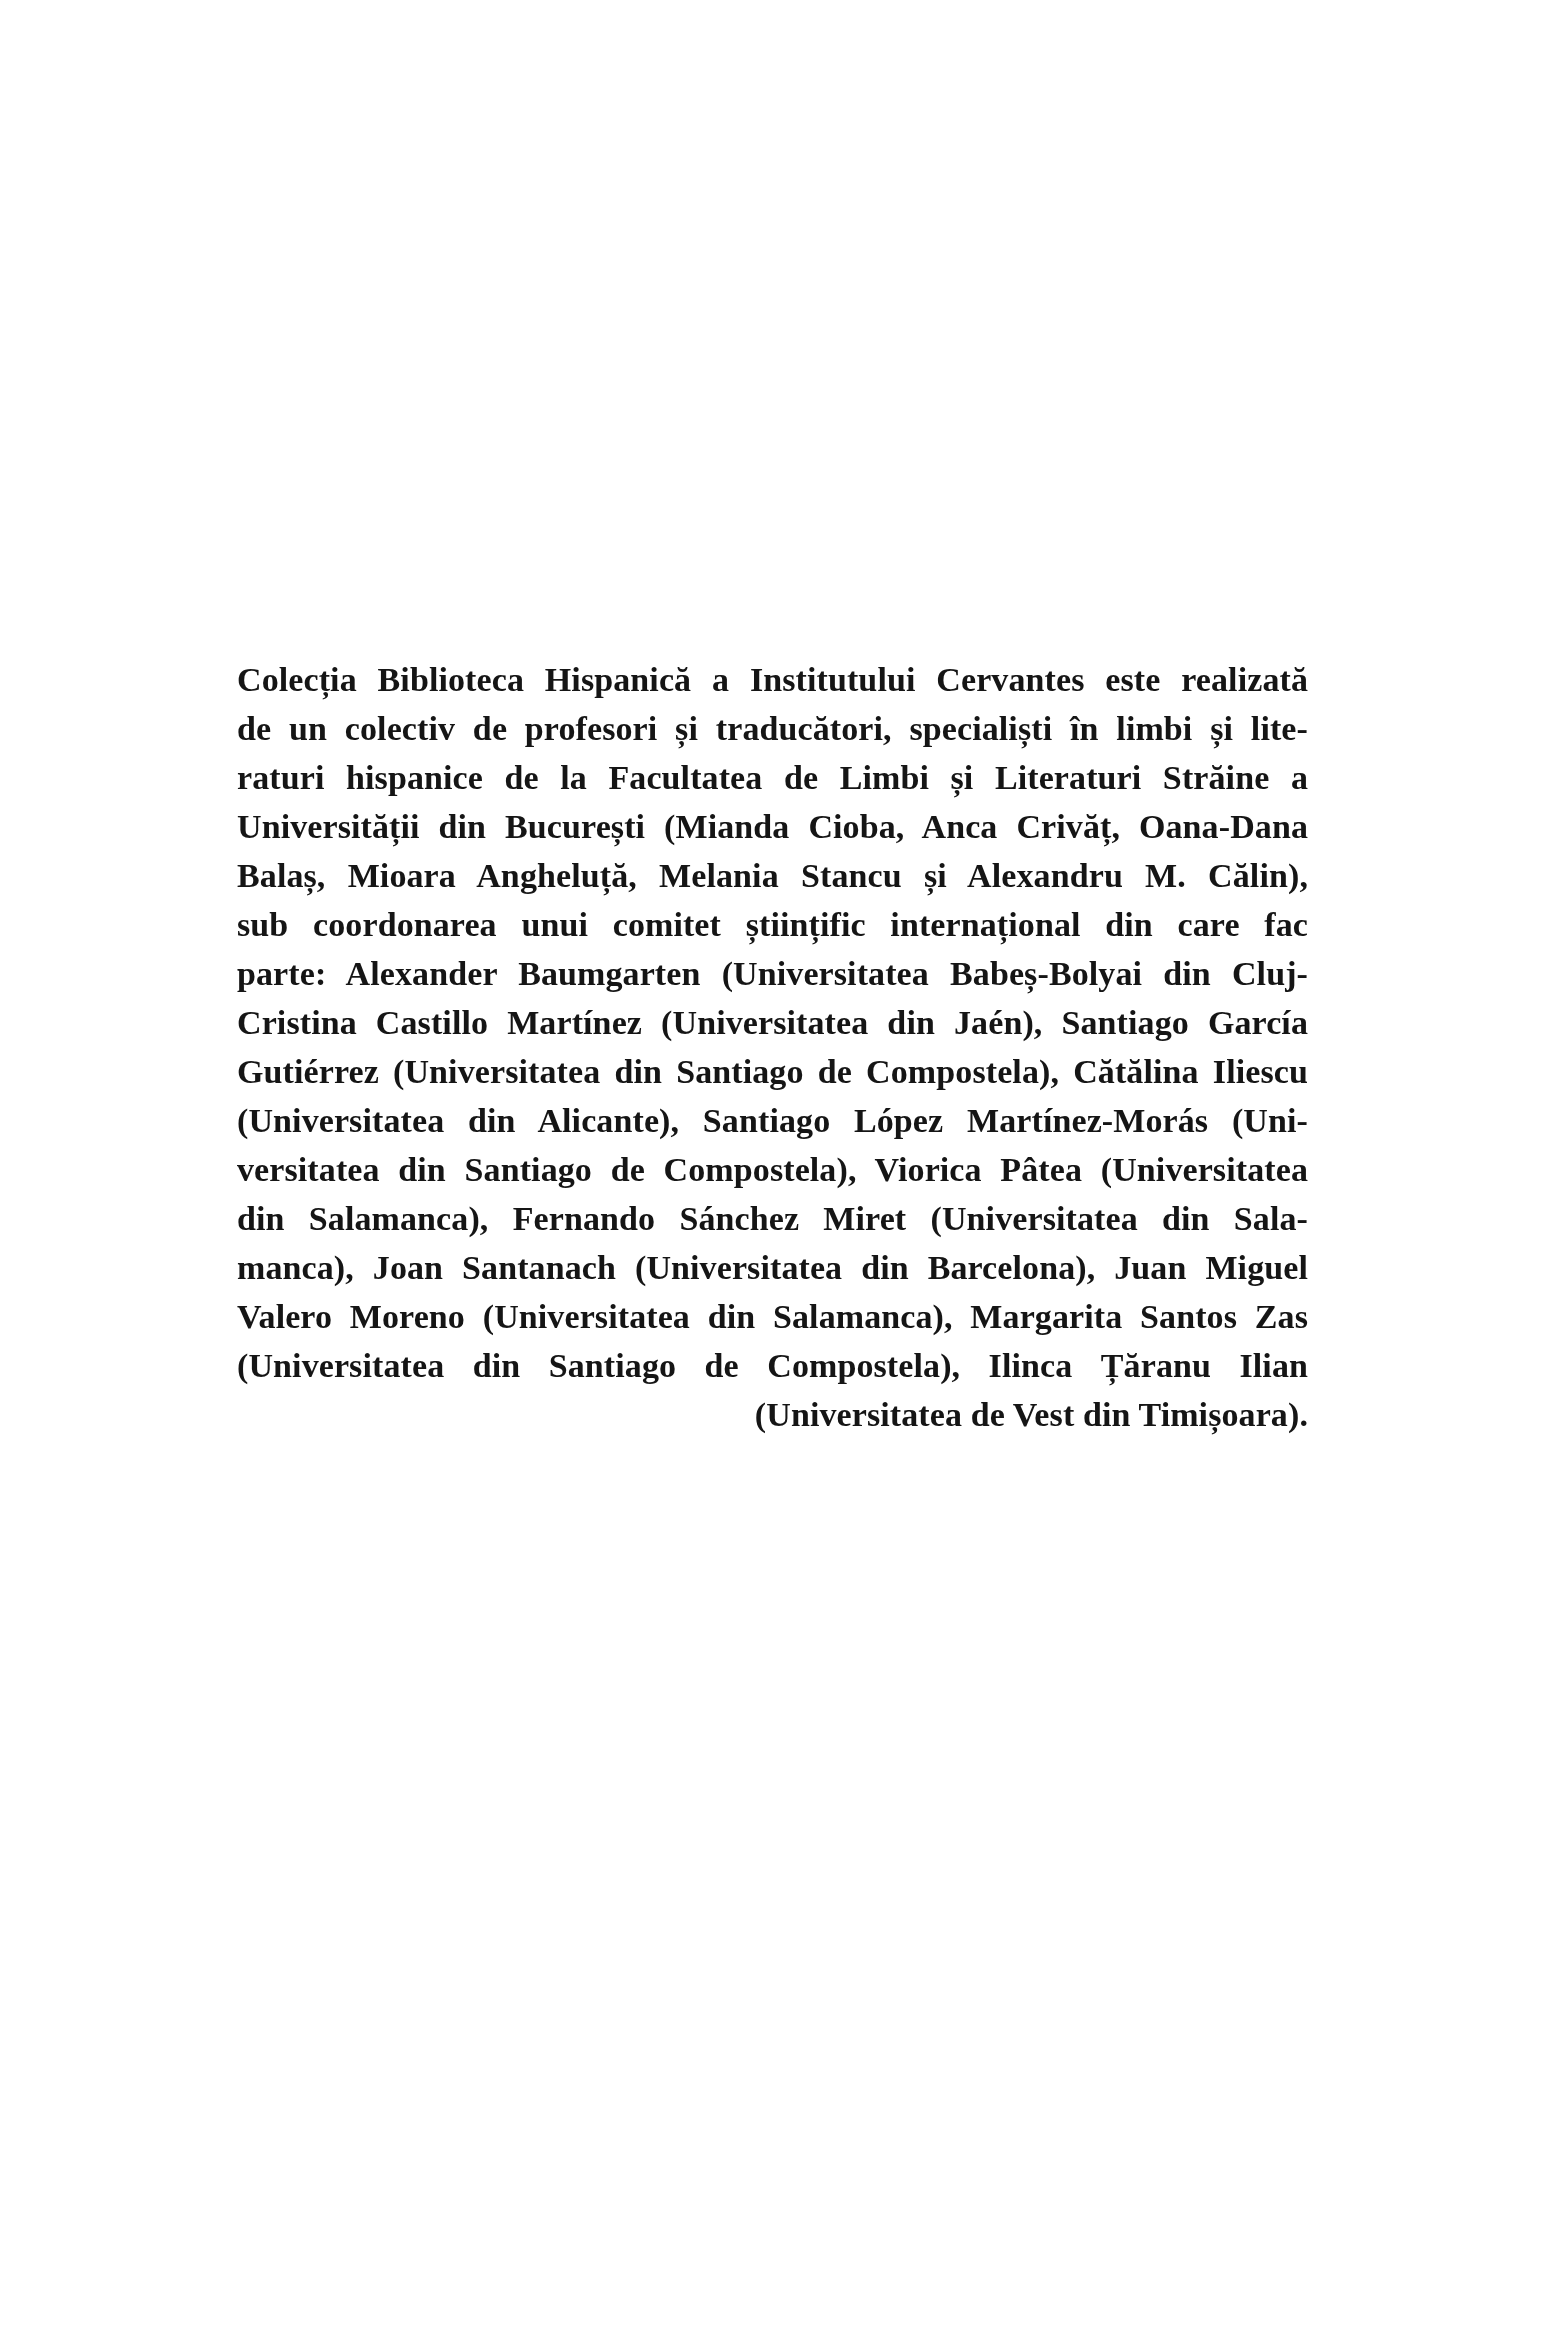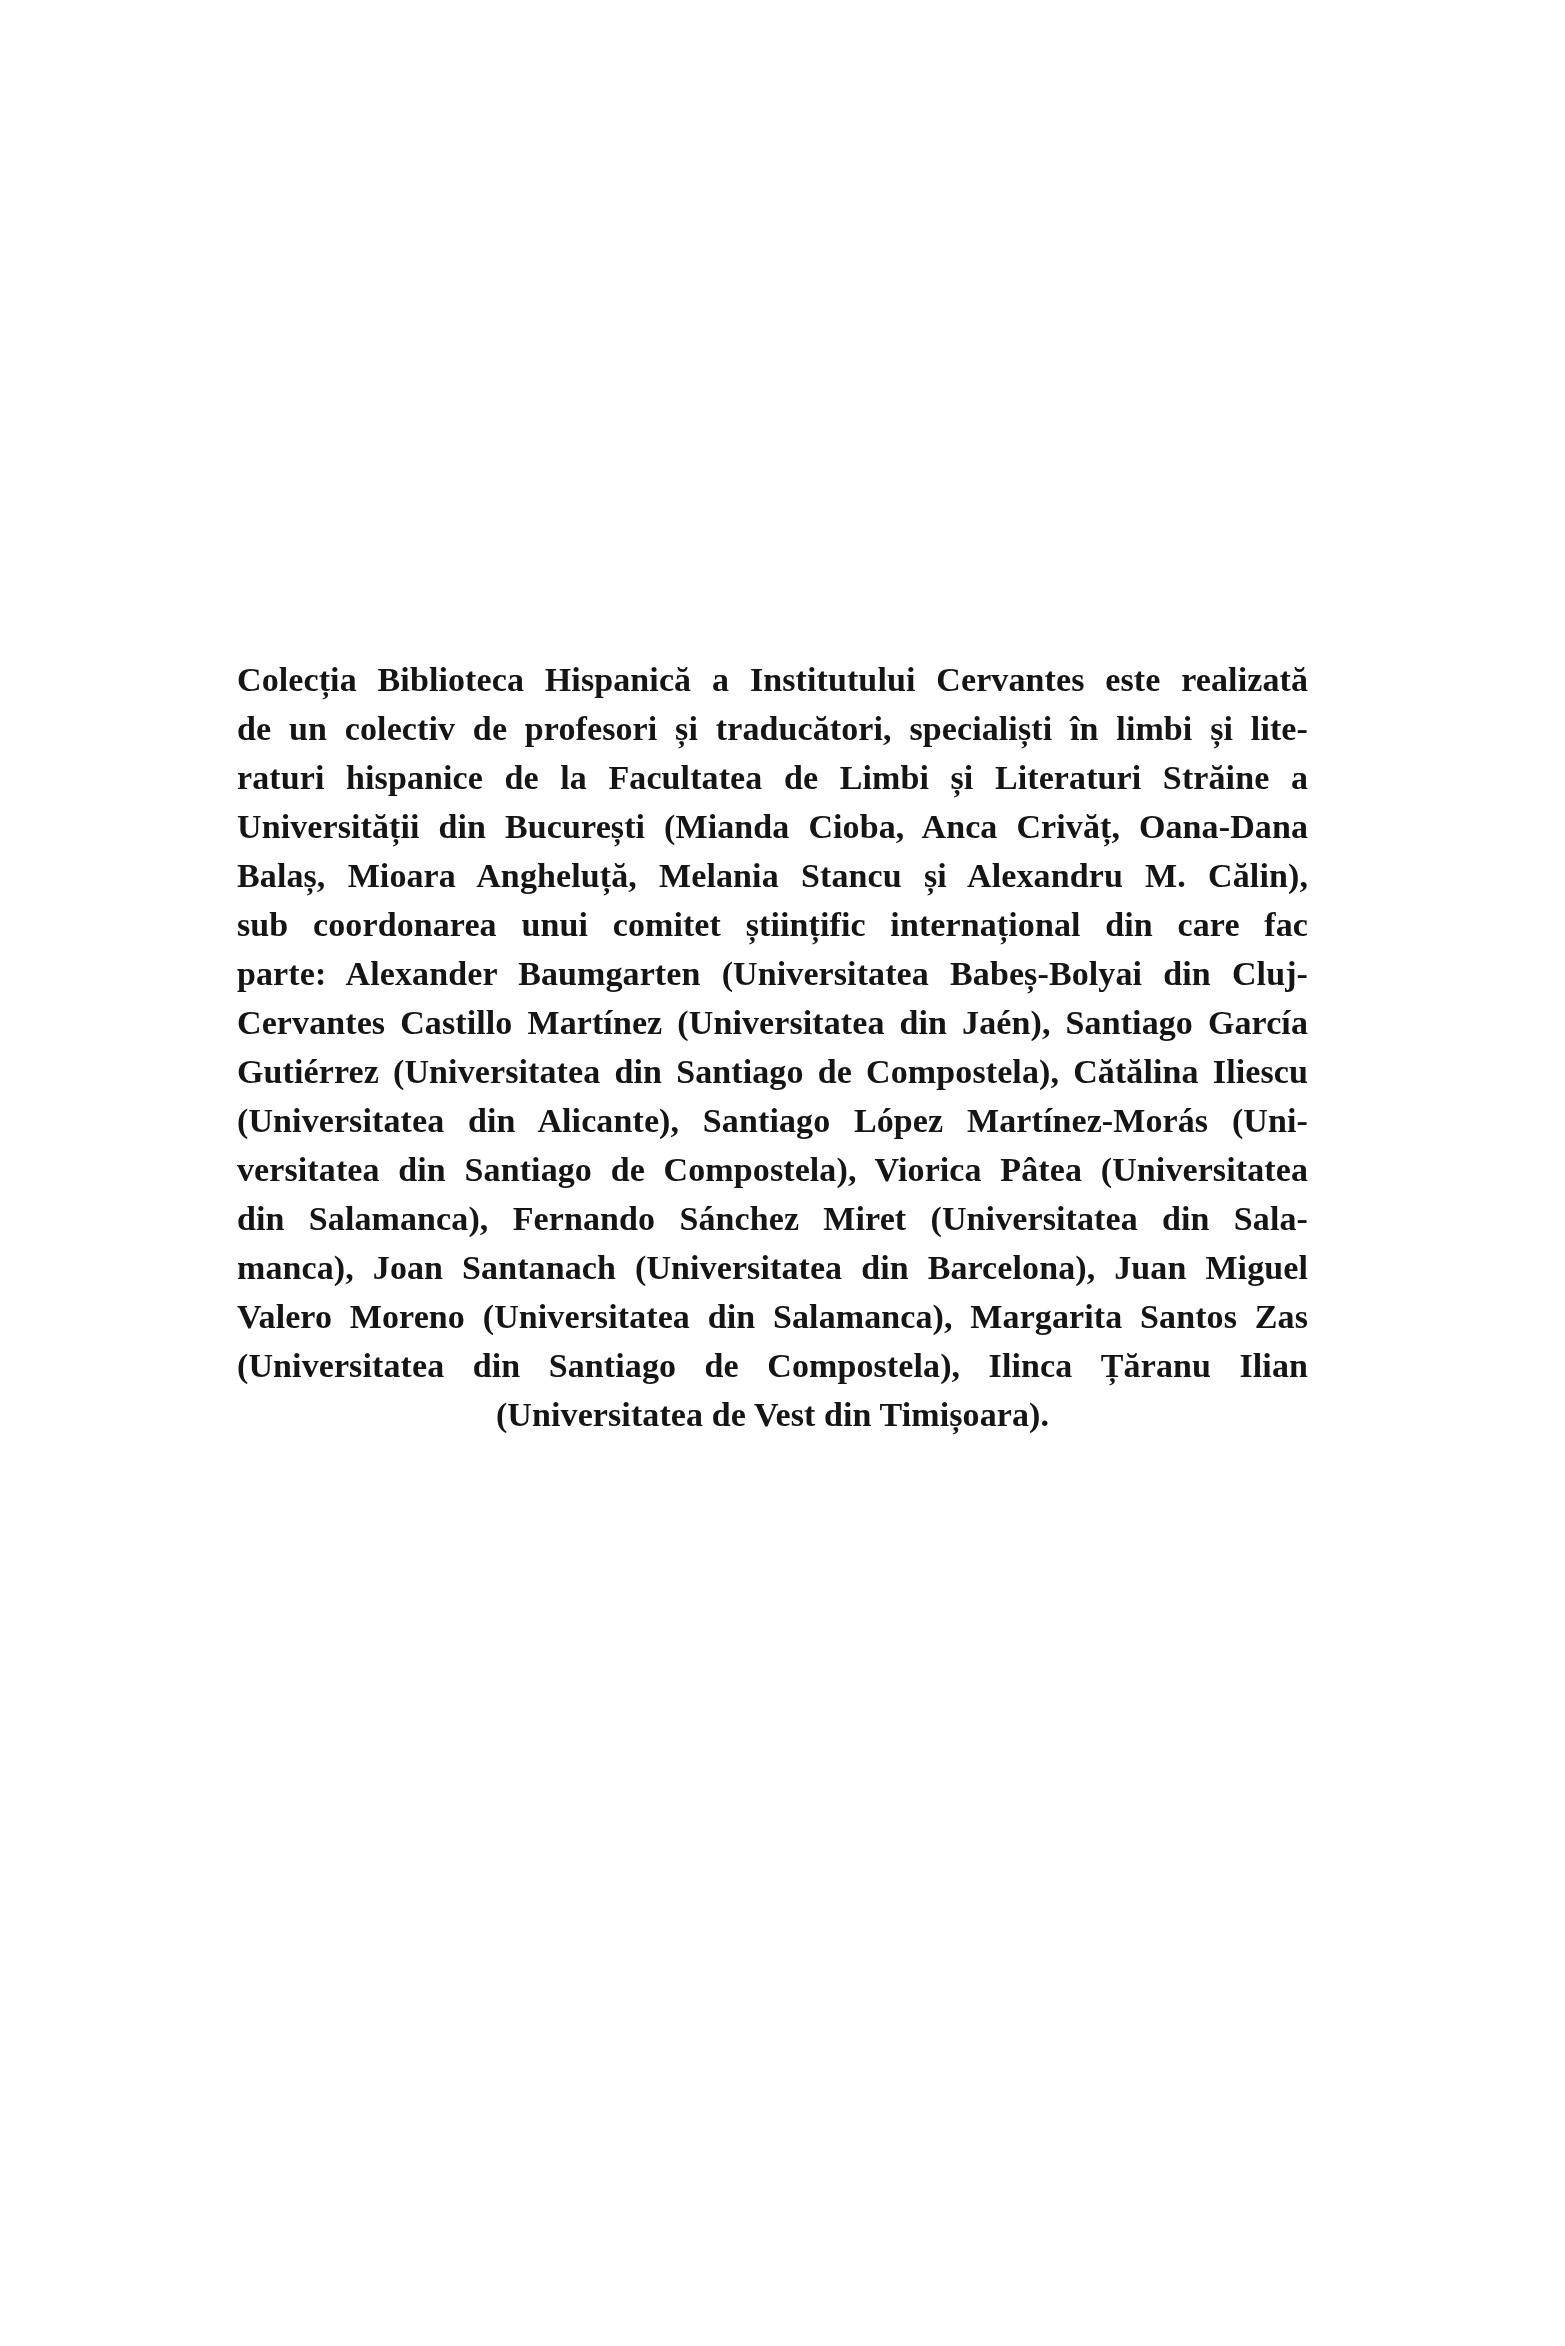--- a/index.html
+++ b/index.html
@@ -24,37 +24,37 @@
     line-height: 49px;
     color: #151515;
     letter-spacing: 0.1px;
   }
   .line {
     text-align: justify;
     text-align-last: justify;
     font-weight: bold;
   }
   .line.last {
-    text-align: center;
+    text-align: right;
     text-align-last: auto;
   }
 </style>
 </head>
 <body>
 
 <div class="page">
   <div class="textblock">
     <div class="line">Colecția Biblioteca Hispanică a Institutului Cervantes este realizată</div>
     <div class="line">de un colectiv de profesori și traducători, specialiști în limbi și lite-</div>
     <div class="line">raturi hispanice de la Facultatea de Limbi și Literaturi Străine a</div>
     <div class="line">Universității din București (Mianda Cioba, Anca Crivăț, Oana-Dana</div>
     <div class="line">Balaș, Mioara Angheluță, Melania Stancu și Alexandru M. Călin),</div>
     <div class="line">sub coordonarea unui comitet științific internațional din care fac</div>
     <div class="line">parte: Alexander Baumgarten (Universitatea Babeș-Bolyai din Cluj-</div>
-    <div class="line">Cervantes Castillo Martínez (Universitatea din Jaén), Santiago García</div>
+    <div class="line">Cristina Castillo Martínez (Universitatea din Jaén), Santiago García</div>
     <div class="line">Gutiérrez (Universitatea din Santiago de Compostela), Cătălina Iliescu</div>
     <div class="line">(Universitatea din Alicante), Santiago López Martínez-Morás (Uni-</div>
     <div class="line">versitatea din Santiago de Compostela), Viorica Pâtea (Universitatea</div>
     <div class="line">din Salamanca), Fernando Sánchez Miret (Universitatea din Sala-</div>
     <div class="line">manca), Joan Santanach (Universitatea din Barcelona), Juan Miguel</div>
     <div class="line">Valero Moreno (Universitatea din Salamanca), Margarita Santos Zas</div>
     <div class="line">(Universitatea din Santiago de Compostela), Ilinca Țăranu Ilian</div>
     <div class="line last">(Universitatea de Vest din Timișoara).</div>
   </div>
 </div>

